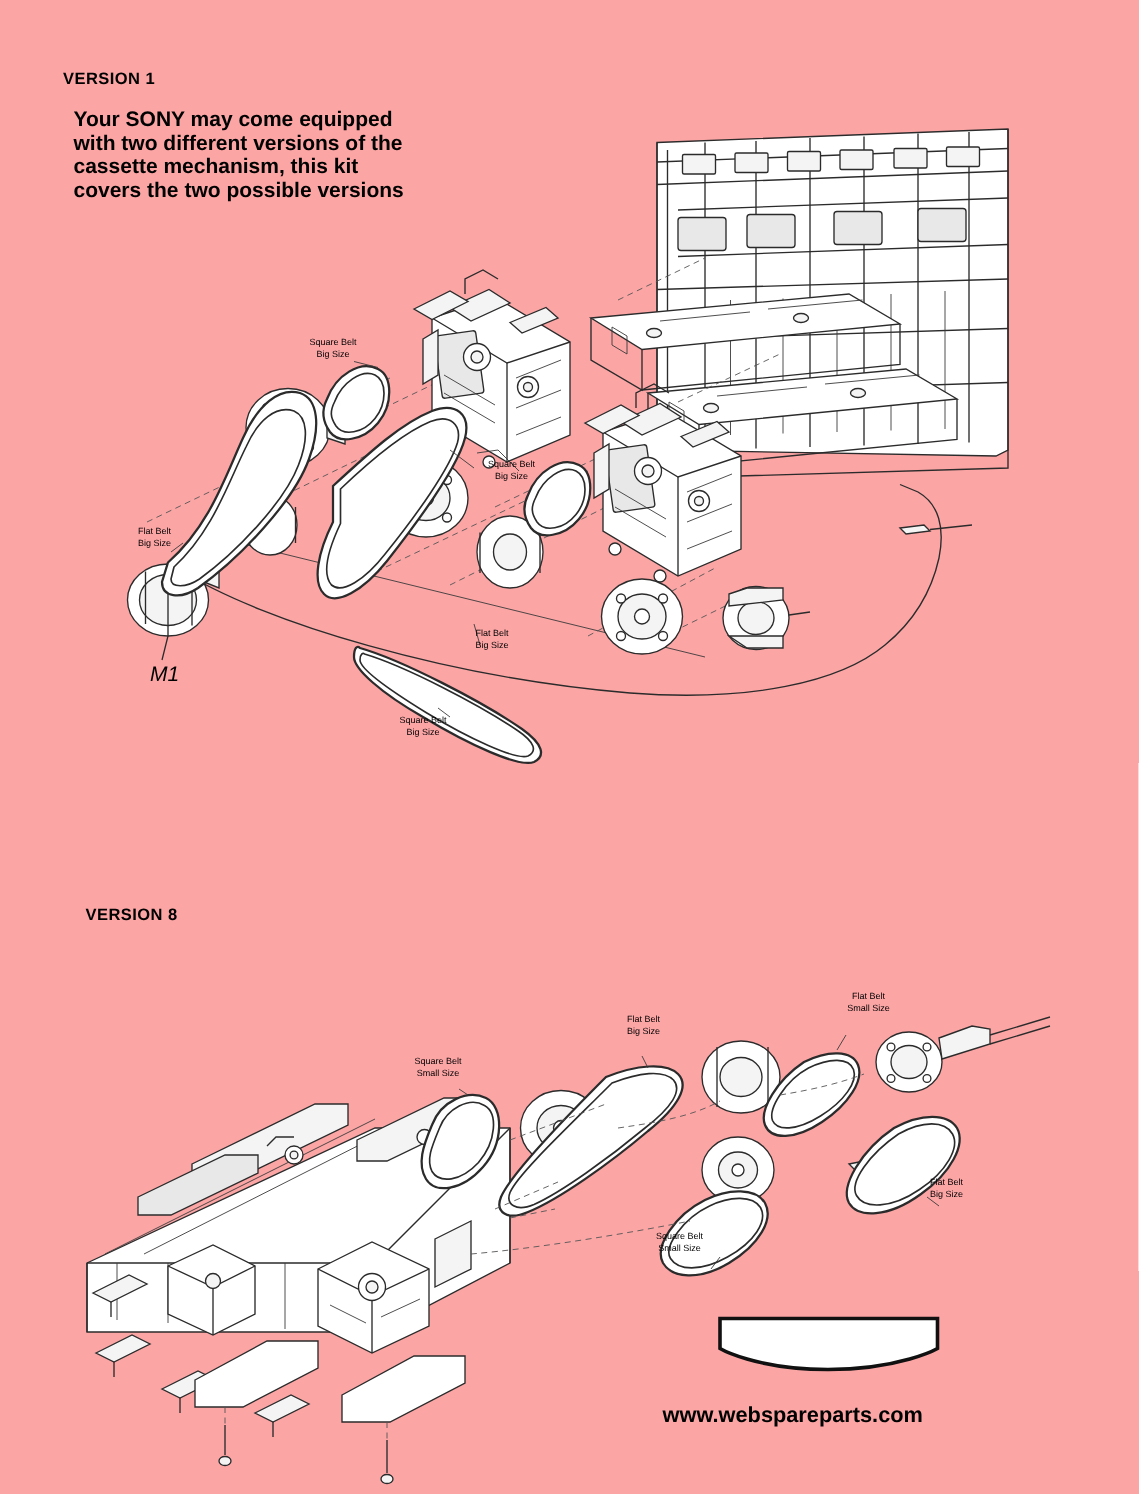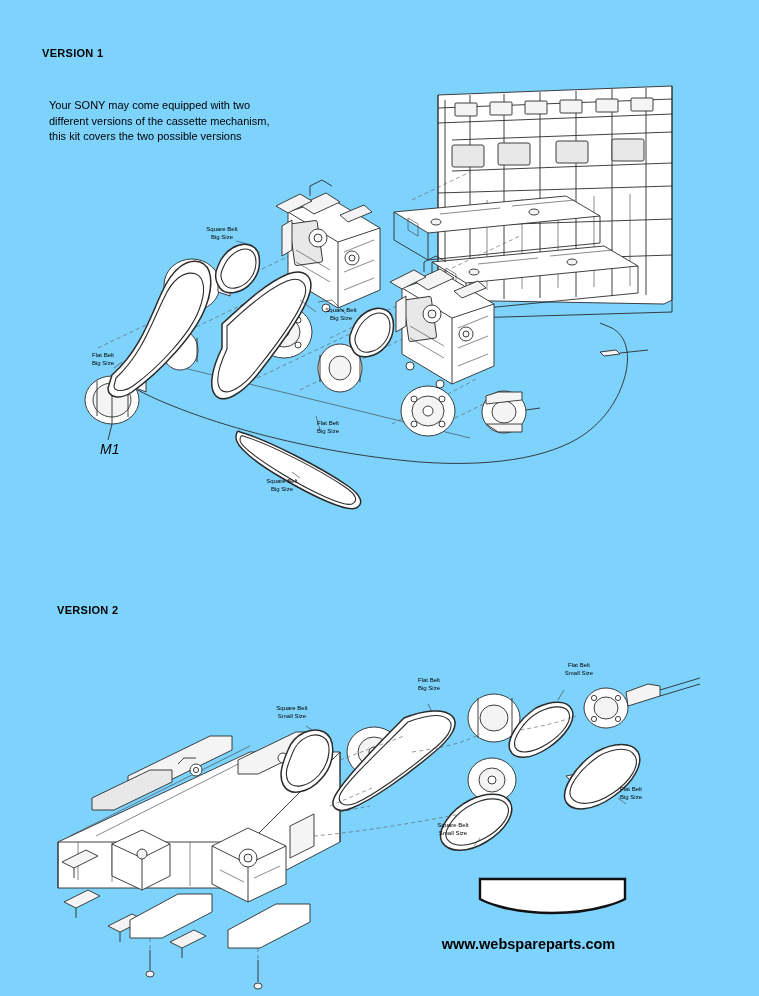--- a/index.html
+++ b/index.html
@@ -7,40 +7,40 @@
     padding: 0;
     background: #ffffff;
   }
   body {
     font-family: "Liberation Sans", sans-serif;
   }
   #page {
     position: relative;
     width: 759px;
     height: 996px;
-    background: #7dd3fc;
+    background: #fca5a5;
     overflow: hidden;
   }
   .v1-title, .v2-title {
     position: absolute;
     font-weight: bold;
     font-size: 11px;
     color: #000;
     letter-spacing: 0.3px;
   }
   .v1-title { left: 42px; top: 47px; }
   .v2-title { left: 57px; top: 604px; }
 
   .intro {
     position: absolute;
     left: 49px;
-    top: 98px;
+    top: 72px;
     width: 235px;
-    font-weight: normal;
-    font-size: 11px;
+    font-weight: bold;
+    font-size: 14px;
     line-height: 15.5px;
     color: #000;
   }
 
   .callout {
     position: absolute;
     font-size: 6px;
     line-height: 7.5px;
     color: #000;
     text-align: center;
@@ -336,21 +336,21 @@
   <div class="callout" style="left:305px; top:420px; width:46px;">
     <span>Flat Belt</span><br>
     <span>Big Size</span>
   </div>
   <div class="callout" style="left:254px; top:478px; width:56px;">
     <span>Square Belt</span><br>
     <span>Big Size</span>
   </div>
   <div class="motor-label" style="left:100px; top:441px;">M1</div>
 
-  <div class="v2-title">VERSION 2</div>
+  <div class="v2-title">VERSION 8</div>
 
   <div class="art" style="top:630px;">
     <svg width="759" height="366" viewBox="0 0 759 366" xmlns="http://www.w3.org/2000/svg">
       <defs>
         <style>
           .l2 { fill:none; stroke:#2b2b2b; stroke-width:0.9; }
           .l2t { fill:none; stroke:#3a3a3a; stroke-width:0.6; }
           .d2 { fill:none; stroke:#555; stroke-width:0.6; stroke-dasharray:4 3; }
           .f2a { fill:#f4f4f4; stroke:#2b2b2b; stroke-width:0.9; }
           .f2b { fill:#e8e8e8; stroke:#2b2b2b; stroke-width:0.9; }

